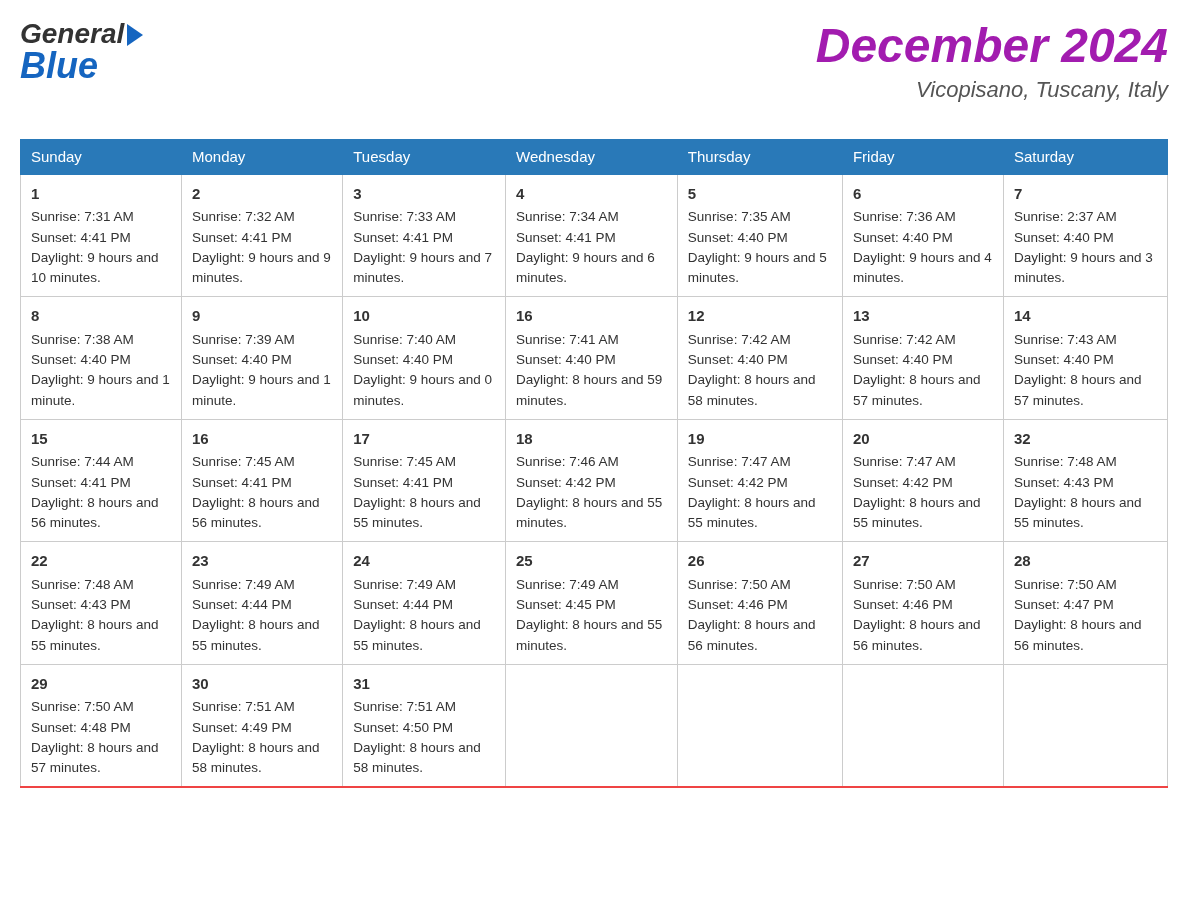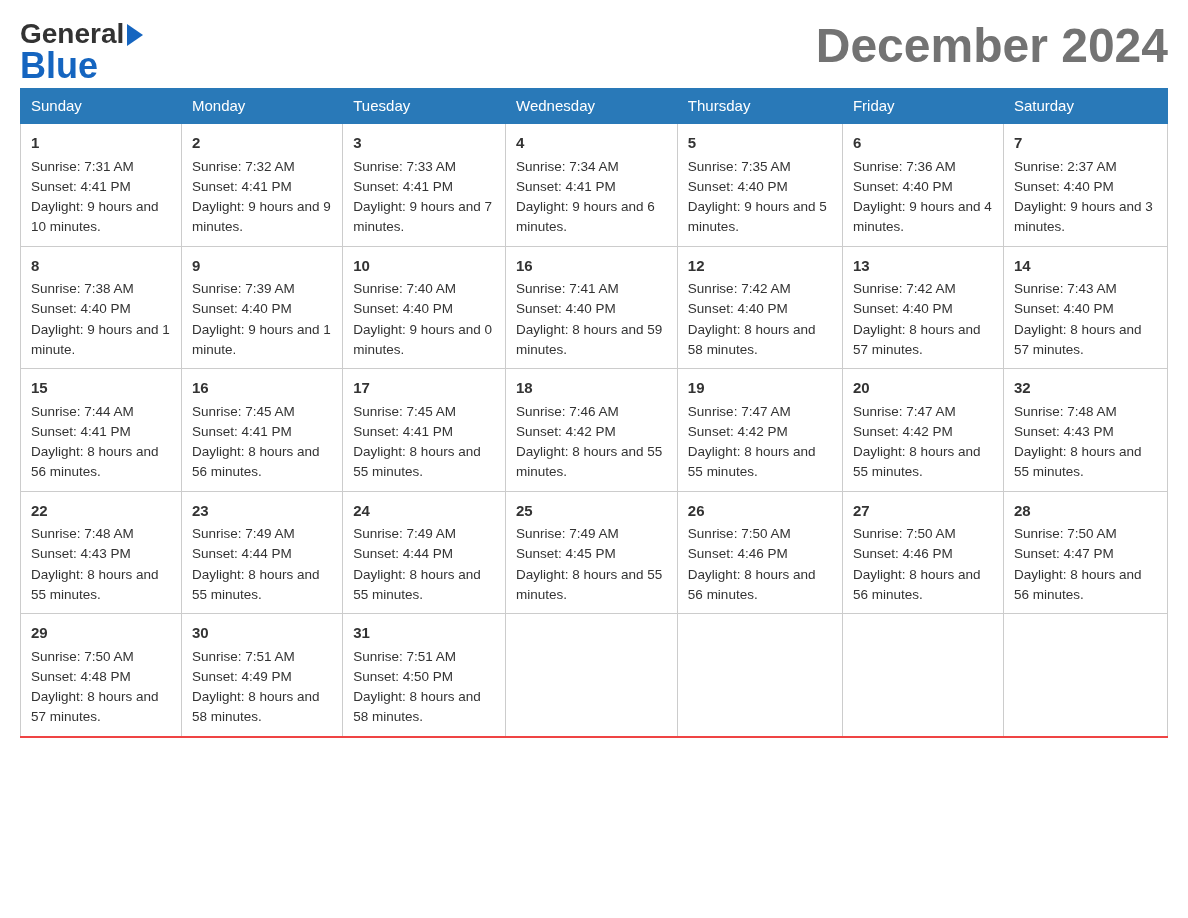--- a/index.html
+++ b/index.html
@@ -8,21 +8,22 @@
       background: #fff;
       color: #333;
       padding: 20px;
       width: 1188px;
       min-height: 918px;
     }
     .header {
       display: flex;
       justify-content: space-between;
       align-items: flex-start;
-      margin-bottom: 4px;
+      margin-bottom: 36px;
+      font-style: italic;
     }
     .logo {
       display: flex;
       flex-direction: column;
       align-items: flex-start;
     }
     .logo-text {
       font-size: 28px;
       font-weight: bold;
       color: #333;
@@ -38,21 +39,21 @@
       font-weight: bold;
       margin-left: 0;
       line-height: 1;
     }
     .title-block {
       text-align: right;
     }
     .title-block h1 {
       font-size: 48px;
       font-weight: bold;
-      color: #737373;
+      color: #a21caf;
       line-height: 1.1;
     }
     .title-block h2 {
       font-size: 22px;
       font-weight: normal;
       color: #555;
       margin-top: 4px;
     }
     table {
       width: 100%;
@@ -98,20 +99,21 @@
 <div class="header">
   <div class="logo">
     <div class="logo-line1">
       <span class="logo-text">General</span>
       <span style="display:inline-block;width:0;height:0;border-top:11px solid transparent;border-bottom:11px solid transparent;border-left:16px solid #1565c0;margin-left:3px;margin-top:2px;"></span>
     </div>
     <div class="logo-line2">Blue</div>
   </div>
   <div class="title-block">
     <h1>December 2024</h1>
+    <h2>Vicopisano, Tuscany, Italy</h2>
   </div>
 </div>
 
 <table>
   <thead>
     <tr>
       <th>Sunday</th>
       <th>Monday</th>
       <th>Tuesday</th>
       <th>Wednesday</th>

